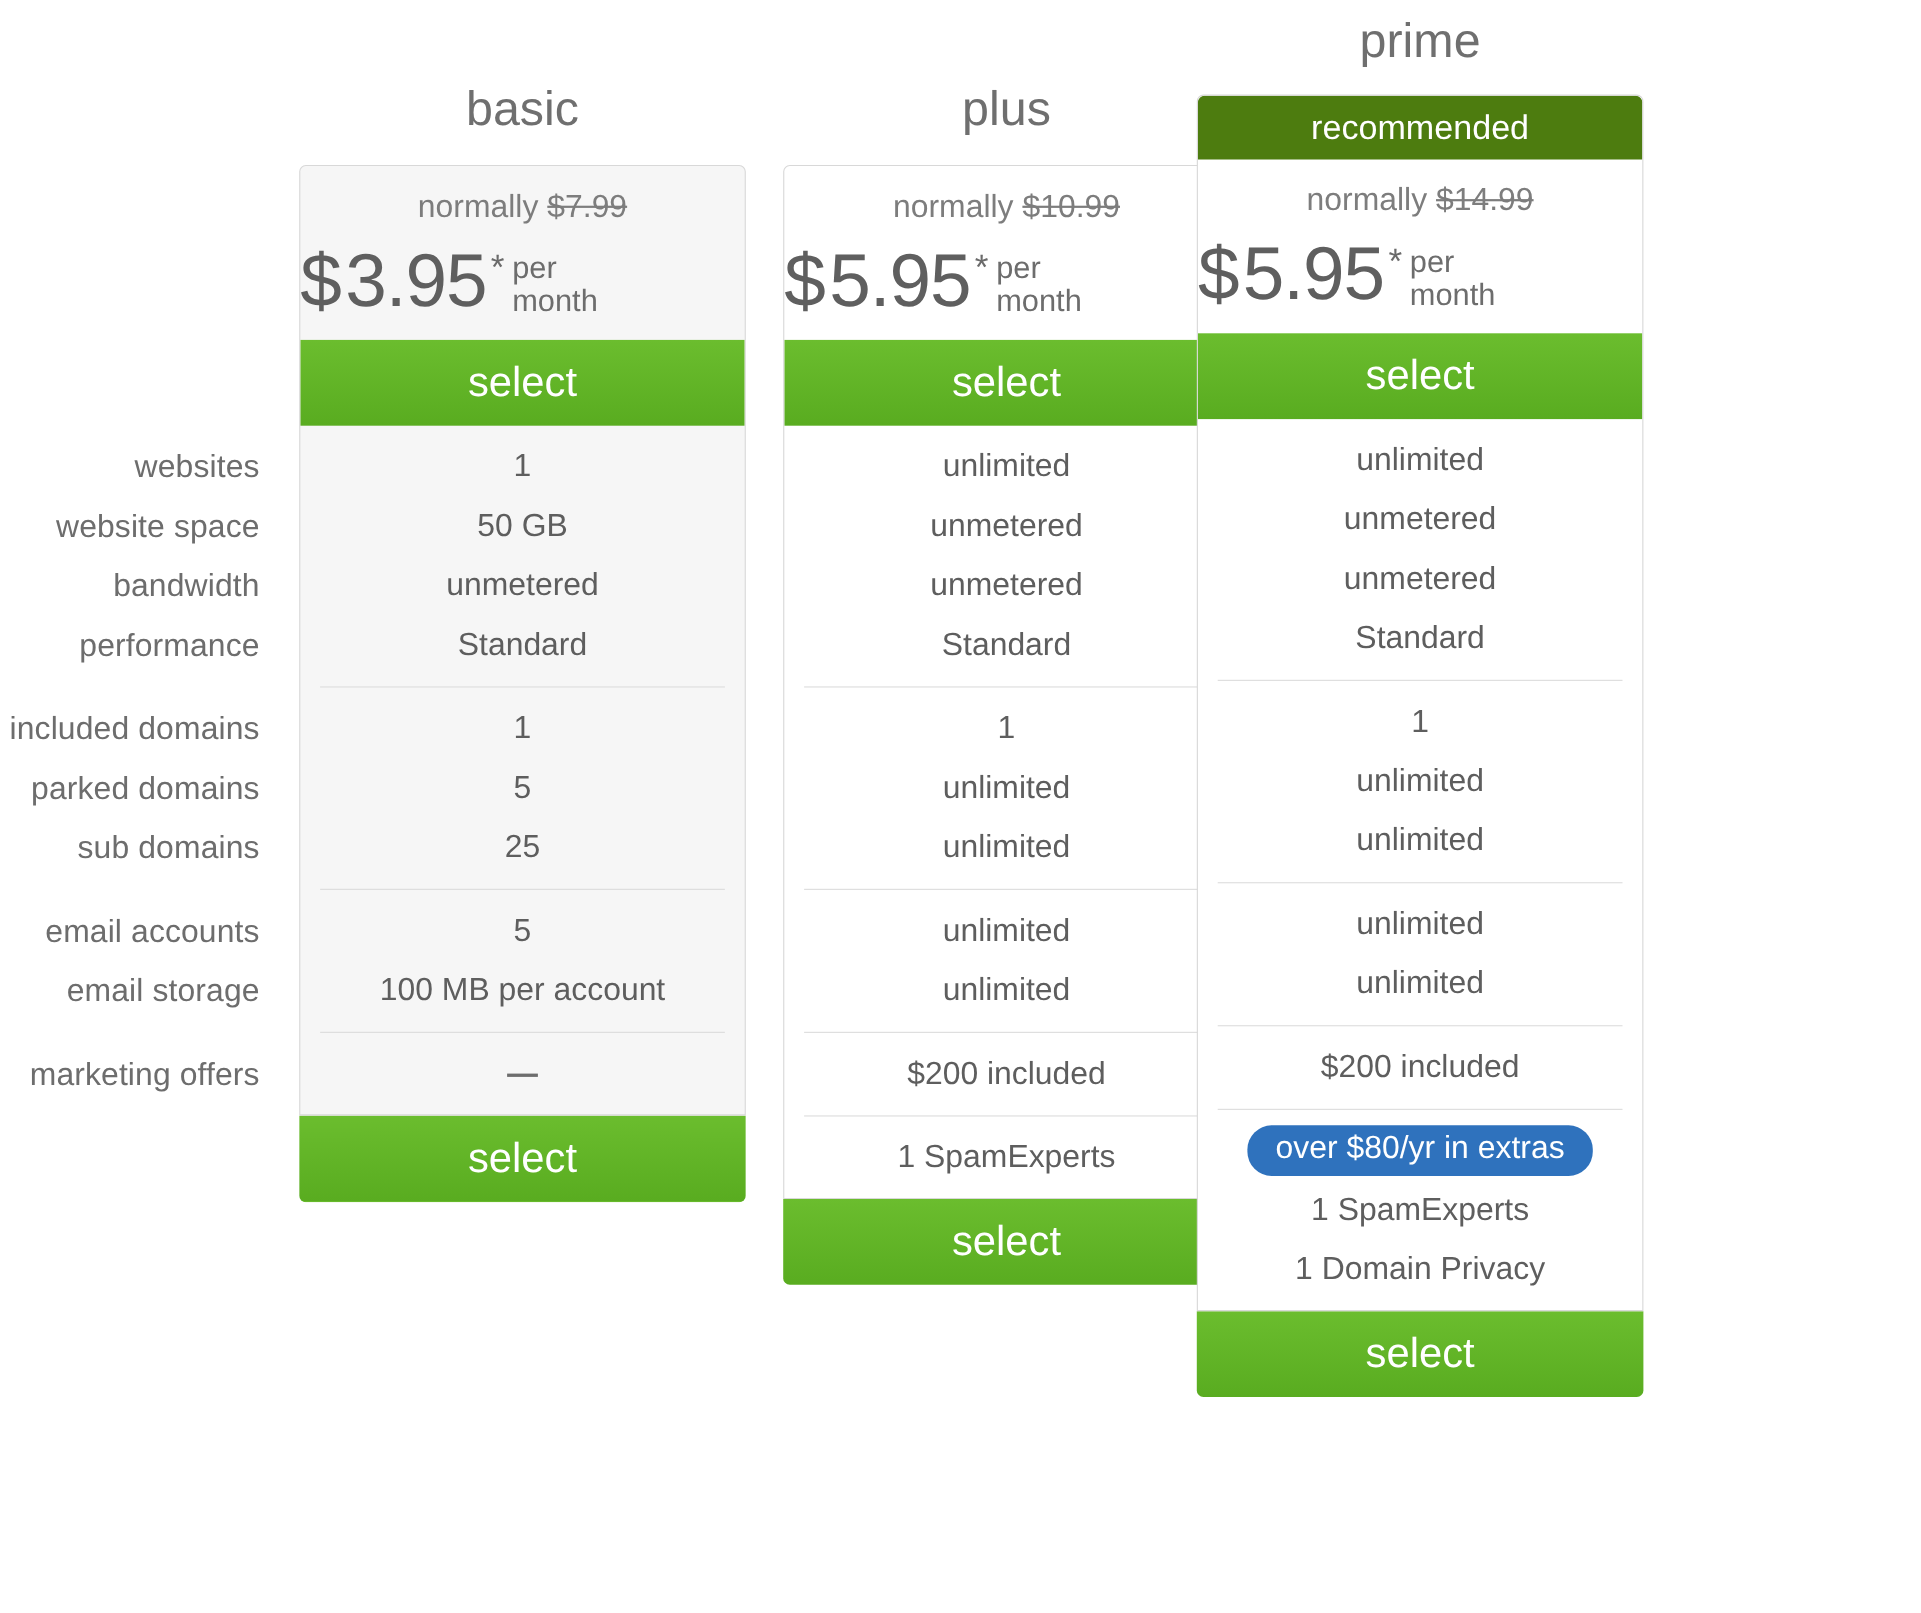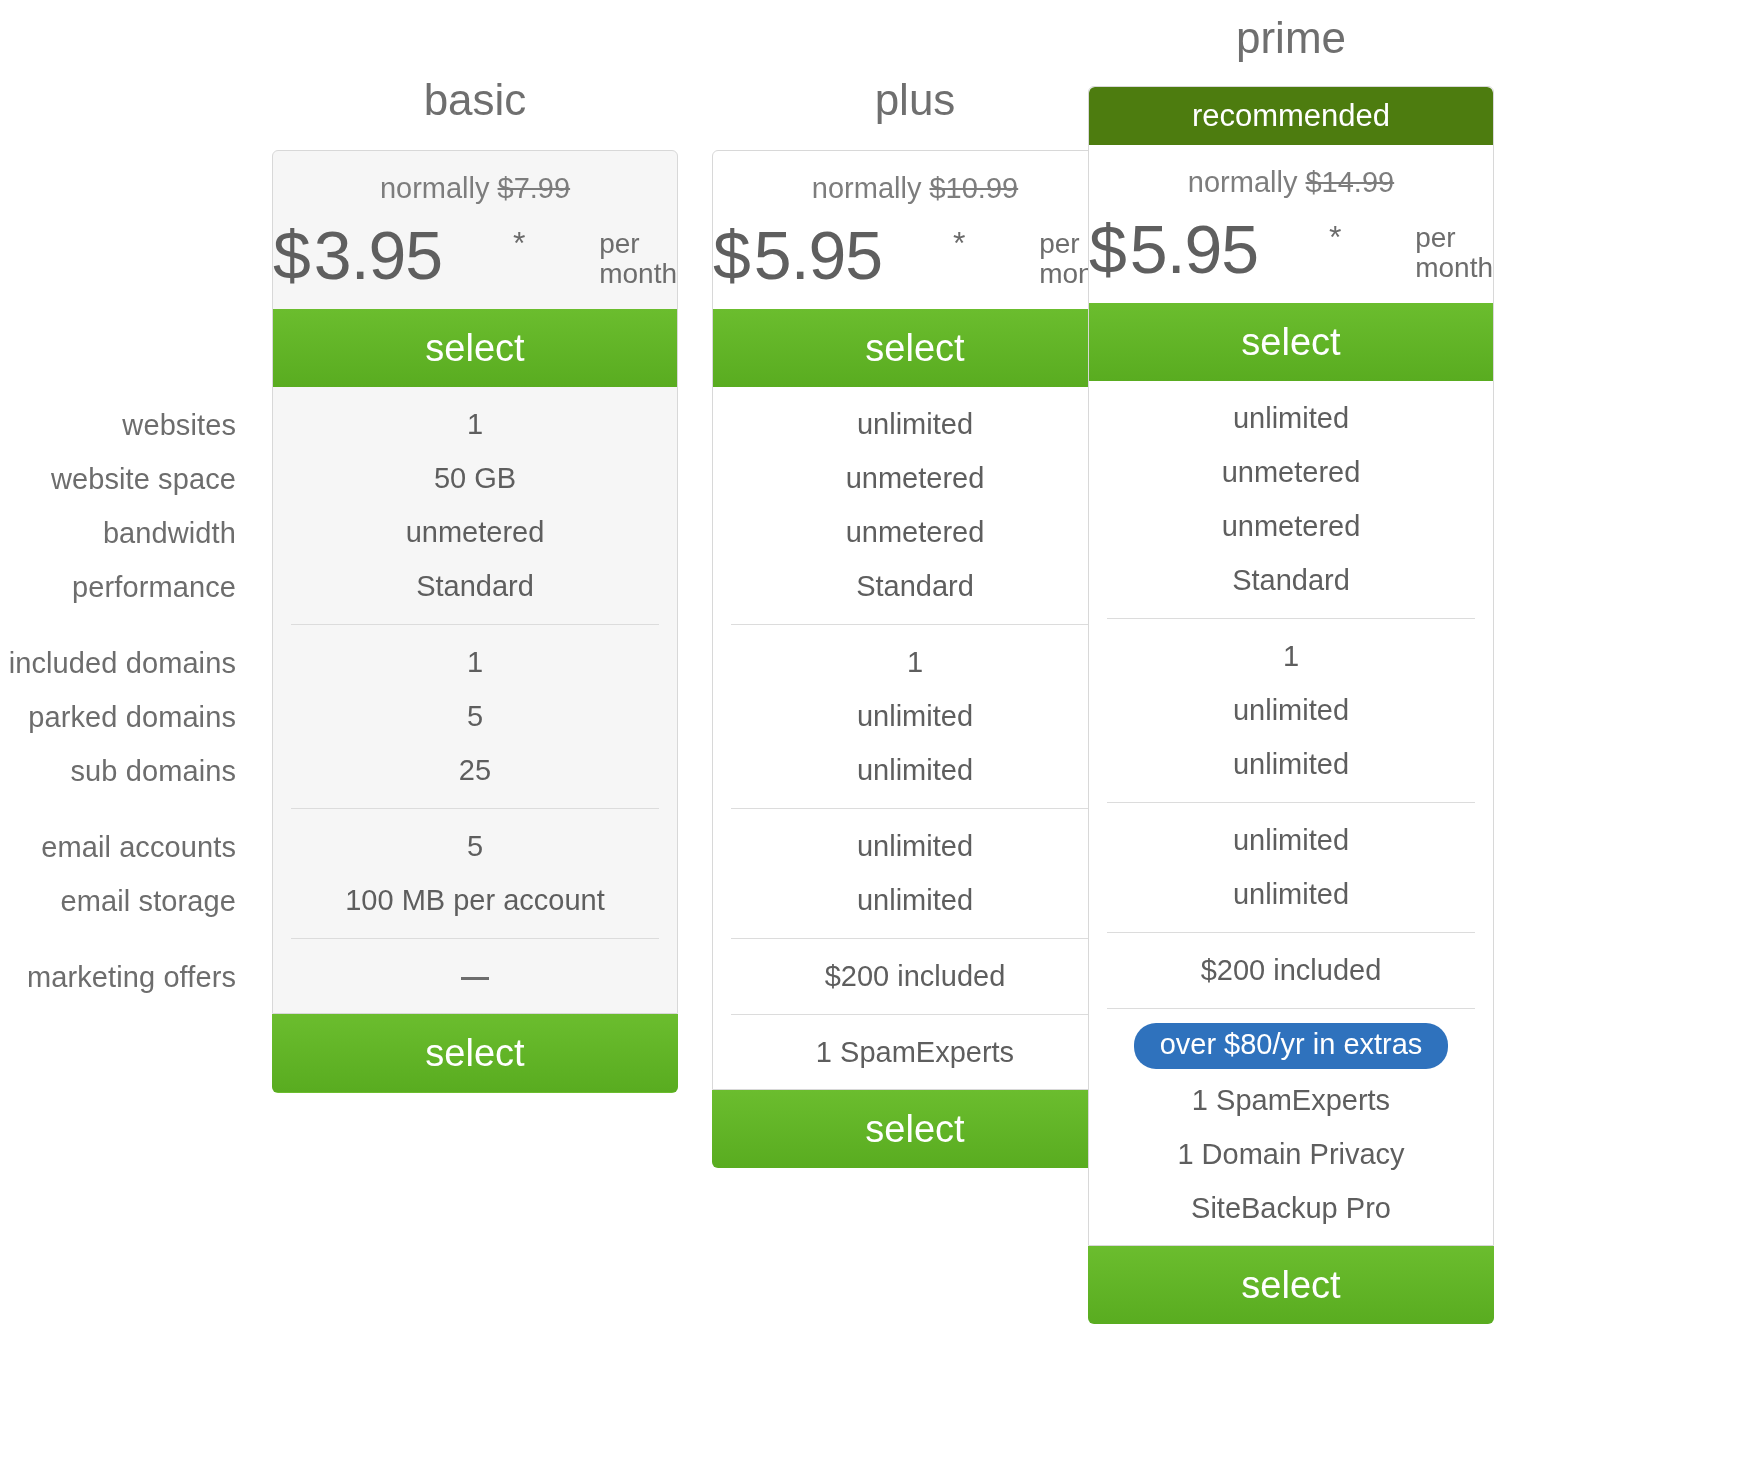--- a/index.html
+++ b/index.html
@@ -86,21 +86,21 @@
     color: #7d7d7d;
     line-height: 1.1;
     margin-bottom: 18px;
   }
   .normally .strike {
     text-decoration: line-through;
   }
   .price-line {
     display: flex;
     align-items: flex-start;
-    justify-content: space-between;
+    justify-content: flex-start;
     line-height: 1;
   }
   .price-amount {
     font-size: 68px;
     font-weight: 300;
     color: #5f5f5f;
     letter-spacing: -1px;
     line-height: 0.95;
   }
   .price-amount .cur { margin-right: 4px; }
@@ -324,21 +324,20 @@
         <div class="feat-row">unlimited</div>
         <div class="feat-row">unlimited</div>
         <div class="divider"></div>
         <div class="feat-row">$200 included</div>
         <div class="divider"></div>
         <div class="pill-row">
           <span class="pill blue">over $80/yr in extras</span>
         </div>
         <div class="extra-row">1 SpamExperts</div>
         <div class="extra-row">1 Domain Privacy</div>
-        <div class="extra-row">SiteBackup Pro</div>
         <div class="spacer-sm"></div>
       </div>
     </div>
 
     <div class="select-bar bottom">select</div>
   </div>
 
 </div>
 
 </body></html>

